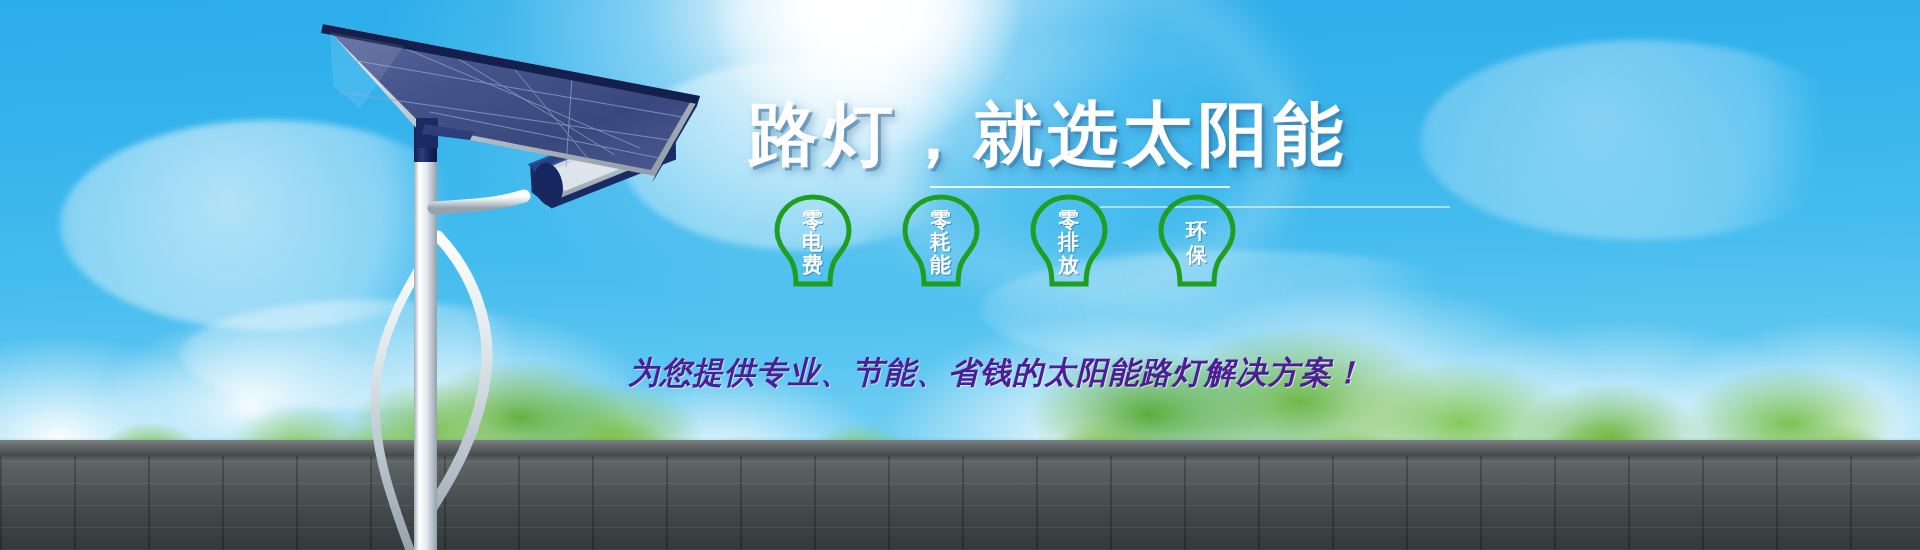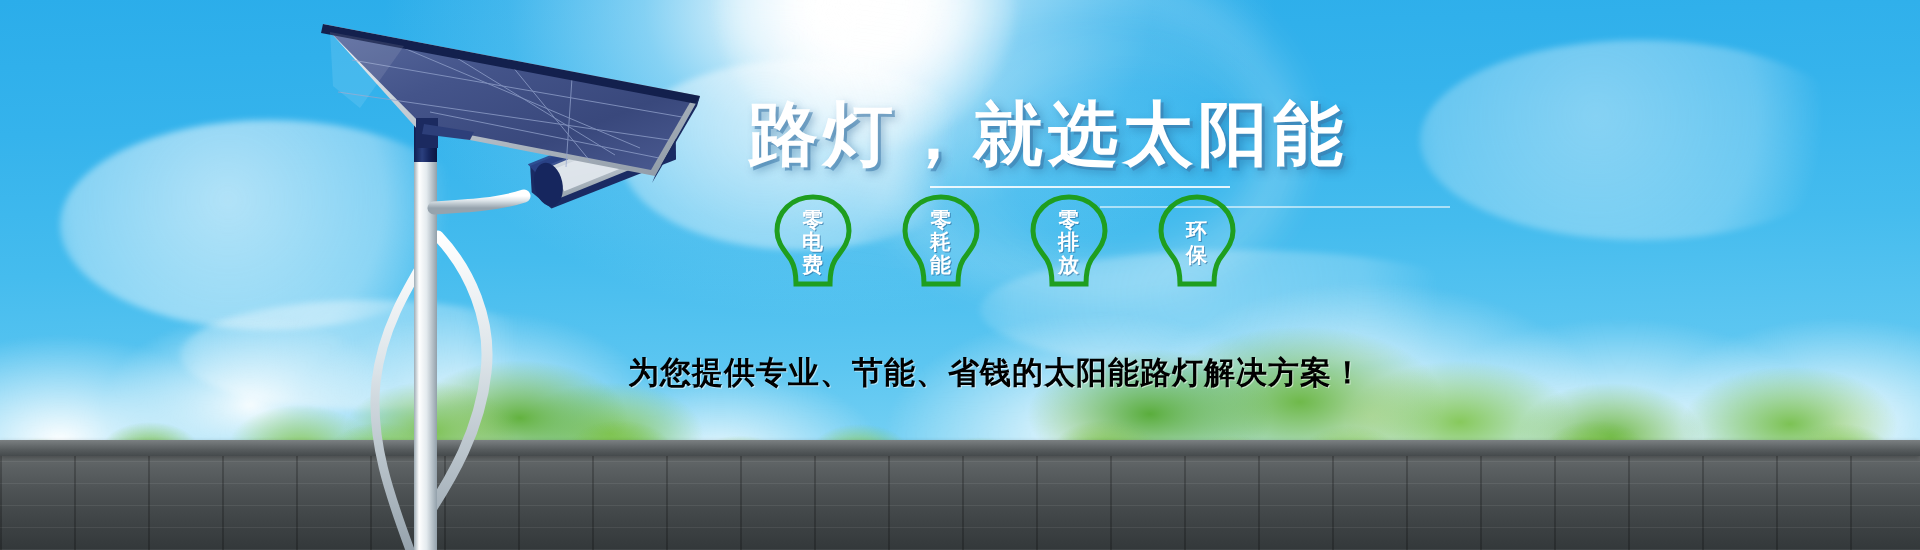--- a/index.html
+++ b/index.html
@@ -128,22 +128,23 @@
   .badge .w {
     font-size: 21px; font-weight: 700; line-height: 1.08;
     color: #ffffff; letter-spacing: 1px;
     text-shadow: 1px 1px 0 rgba(40,100,150,.6);
   }
   .badge.wide .txt { justify-content: center; gap: 1px; }
 
   .tagline {
     position: absolute; left: 628px; top: 352px;
     font-size: 31px; font-weight: 700; letter-spacing: 1px;
-    color: #000000; white-space: nowrap;
+    color: #4c1d95; white-space: nowrap;
     text-shadow: 1px 1px 0 rgba(255,255,255,.55);
+    font-style: italic;
   }
 
   
   .lamp { position: absolute; left: 0; top: 0; width: 1920px; height: 550px; }
   .lamp svg { position: absolute; left: 0; top: 0; }
 
   
   .ground { position: absolute; left: 0; bottom: 0; width: 1920px; height: 215px; }
 
   .trees {

